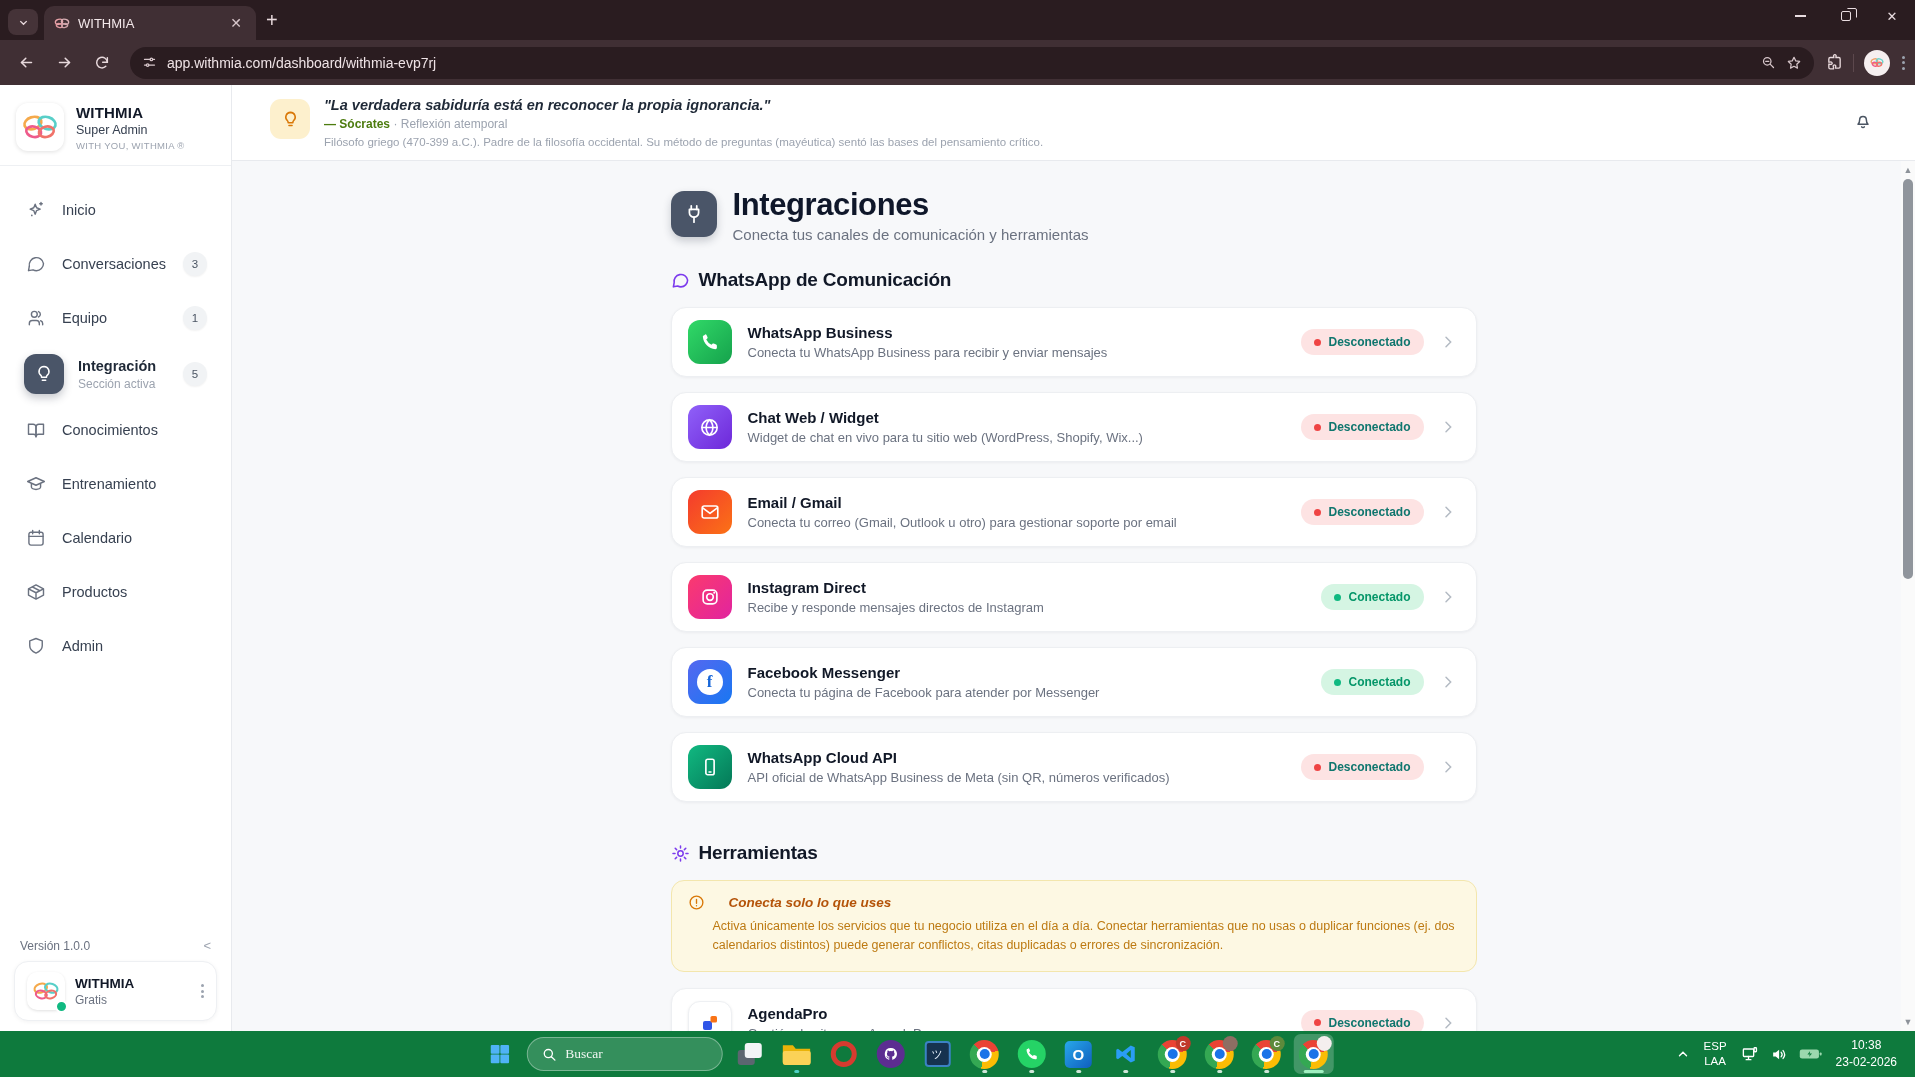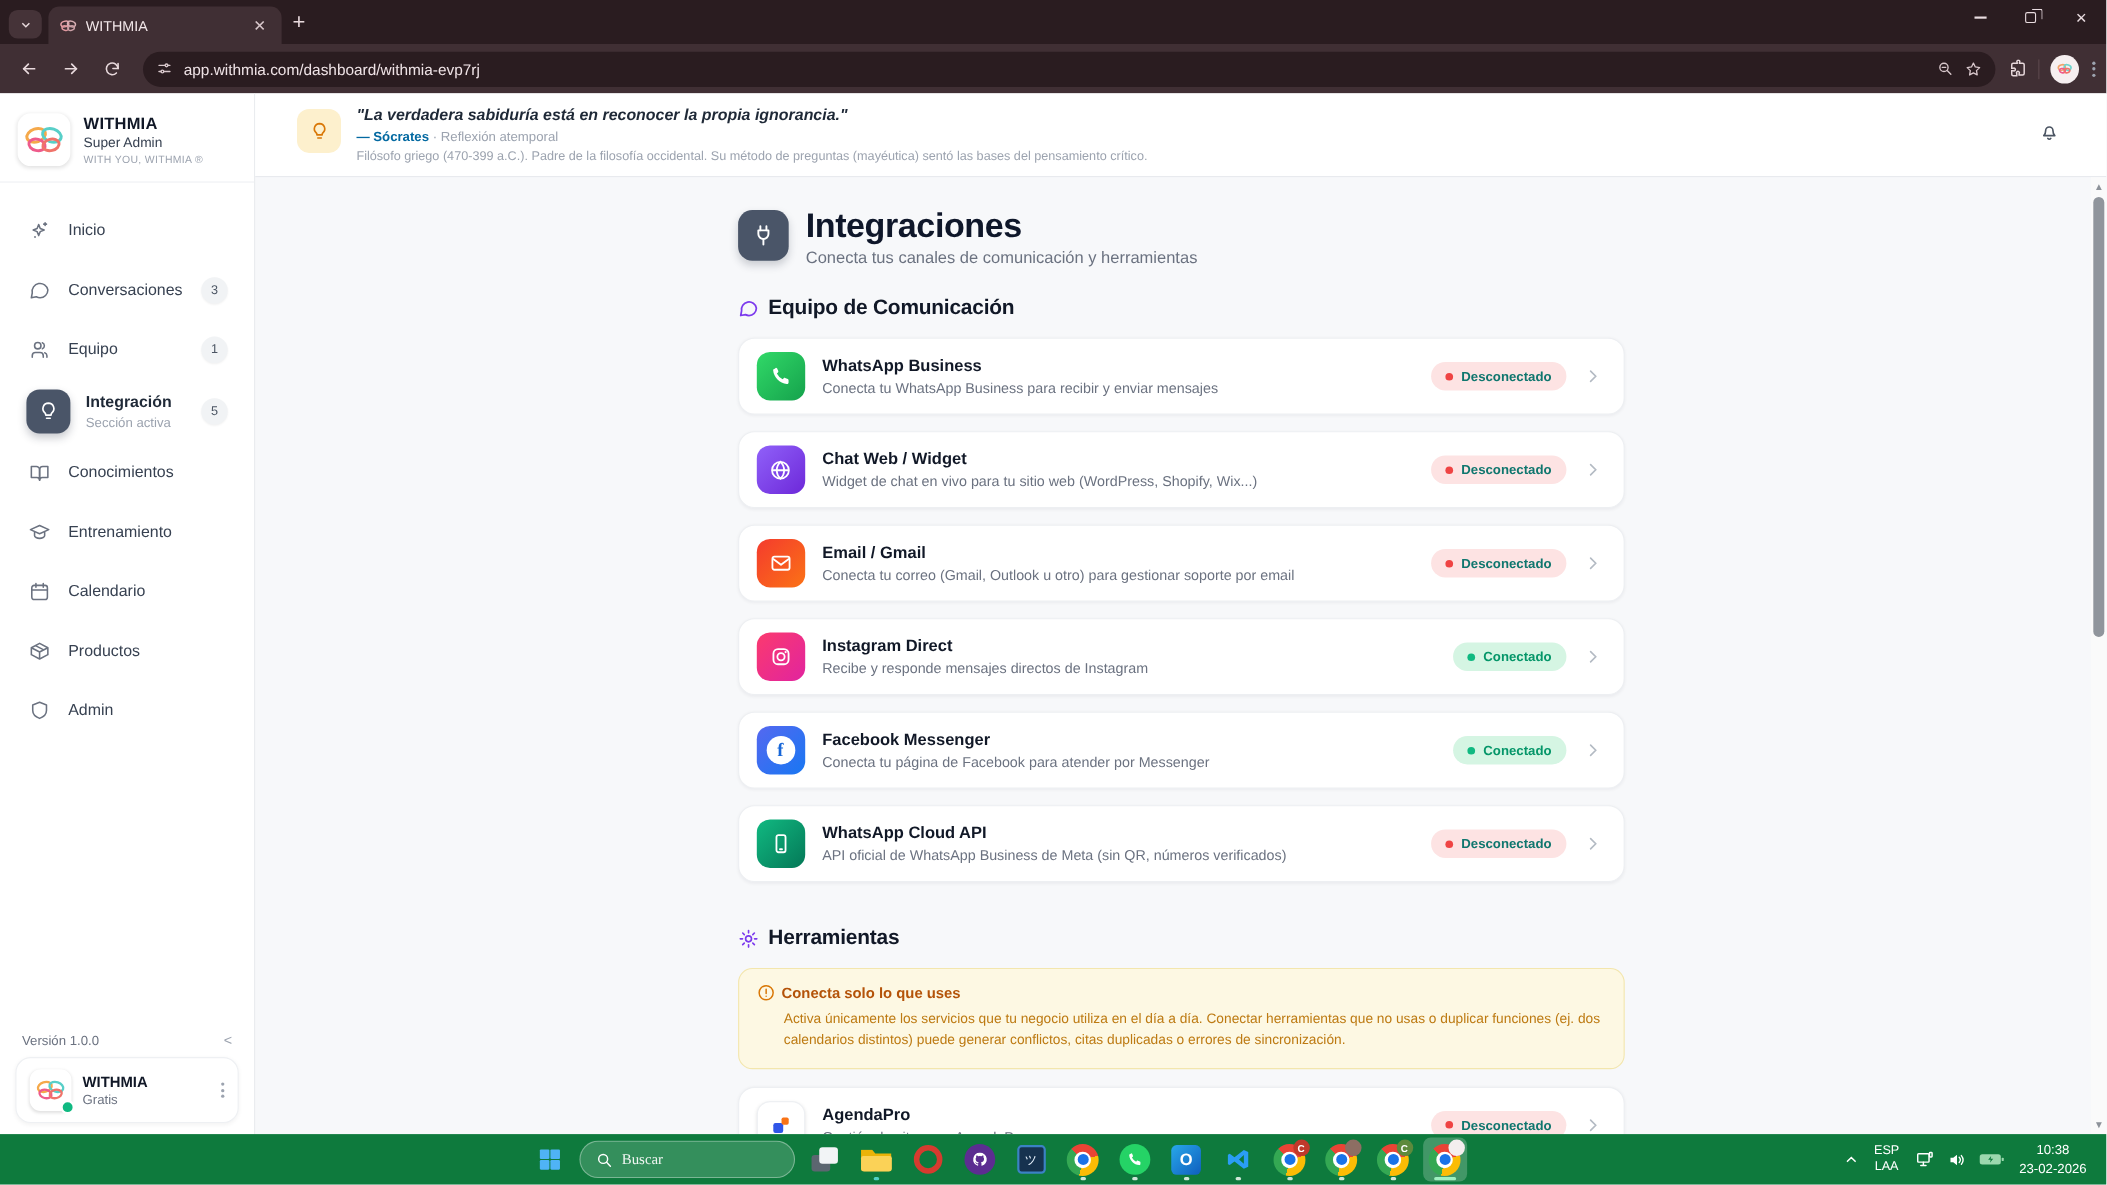--- a/index.html
+++ b/index.html
@@ -58,21 +58,21 @@
   .plan-tier { font-size:12px; color:#6b7280; margin-top:2px; }
   .kebab { margin-left:auto; color:#9ca3af; font-size:14px; letter-spacing:0; line-height:4px; display:flex; flex-direction:column; gap:2.5px; align-items:center; }
   .kebab i { width:3px; height:3px; background:#9ca3af; border-radius:50%; }
 
   
   .main { flex:1; display:flex; flex-direction:column; min-width:0; position:relative; }
   .quotebar { background:#fff; border-bottom:1px solid #e8eaee; padding:12px 28px 12px 38px; display:flex; gap:14px; align-items:flex-start; flex:0 0 auto; }
   .quote-icon { width:40px; height:40px; border-radius:11px; background:#fdf0cd; display:flex; align-items:center; justify-content:center; margin-top:2px; }
   .quote-text { font-size:14.5px; font-style:italic; font-weight:bold; color:#1f2937; }
   .quote-meta { font-size:12px; color:#9ca3af; margin-top:4px; }
-  .quote-meta b { color:#0369a1;text-align:right; }
+  .quote-meta b { color:#4d7c0f;text-align:right; }
   .quote-desc { font-size:11.5px; color:#9ca3af; margin-top:5px; }
   .bell-wrap { margin-left:auto; align-self:center; color:#4b5563; padding-right:14px; }
 
   .content { flex:1; overflow:hidden; position:relative; }
   .content-col { width:806px; margin:0 auto; padding-top:26px; }
   .page-head { display:flex; gap:16px; align-items:flex-start; margin-bottom:26px; }
   .page-head-icon { width:46px; height:46px; border-radius:13px; background:#4a5568; display:flex; align-items:center; justify-content:center; box-shadow:0 4px 8px rgba(30,41,59,.22); margin-top:4px; }
   .page-title { font-size:31px; font-weight:bold; color:#0f172a; letter-spacing:-.4px; }
   .page-sub { font-size:15px; color:#6b7280; margin-top:3px; }
   .section-head { display:flex; align-items:center; gap:9px; margin:6px 0 16px 0; }
@@ -94,21 +94,21 @@
   .ic-wa  { background:linear-gradient(135deg,#31d968,#15a24c); }
   .ic-web { background:linear-gradient(135deg,#9061f9,#6d28d9); }
   .ic-mail{ background:linear-gradient(135deg,#f43b2d,#fb7216); }
   .ic-ig  { background:linear-gradient(135deg,#fb3a6e,#e1249f); }
   .ic-fb  { background:linear-gradient(135deg,#5568f0,#1877f2); }
   .ic-wca { background:linear-gradient(135deg,#11b981,#047857); }
   .ic-ap  { background:#fff; border:1px solid #eef0f3; box-shadow:0 1px 3px rgba(0,0,0,.08); }
 
   .tools-gap { height:34px; }
   .warnbox { background:#fdf8e3; border:1px solid #f3e6ad; border-radius:13px; padding:13px 18px 15px 16px; margin-bottom:16px; }
-  .warn-title-row { display:flex; align-items:center; gap:6px; }
+  .warn-title-row { display:flex; align-items:center; gap:24px;font-style:italic; }
   .warn-title { font-size:13.5px; font-weight:bold; color:#b45309; }
   .warn-body { font-size:12.5px; color:#bd7a12; line-height:1.55; margin-top:6px; padding-left:25px; }
 
   
   .scrollbar { position:absolute; top:0; right:0; width:14px; bottom:0; background:#fafafa; }
   .sb-arrow { position:absolute; left:0; width:14px; height:14px; display:flex; align-items:center; justify-content:center; color:#8d9299; font-size:9px; }
   .sb-thumb { position:absolute; left:2px; width:10px; border-radius:6px; background:#90959c; top:18px; height:400px; }
 
   
   .taskbar { height:46px; background:#0e7a3d; display:flex; align-items:center; padding:0 10px; flex:0 0 auto; position:relative; }
@@ -420,21 +420,21 @@
             <div>
               <div class="page-title">Integraciones</div>
               <div class="page-sub">Conecta tus canales de comunicación y herramientas</div>
             </div>
           </div>
 
           <div class="section-head">
             <svg width="19" height="19" viewBox="0 0 24 24" fill="none" stroke="#7c3aed" stroke-width="2" stroke-linejoin="round">
                 <path d="M21 11.5a8.5 8.5 0 0 1-8.5 8.5c-1.5 0-2.9-.4-4.1-1L3 20l1-5.4A8.5 8.5 0 1 1 21 11.5z"></path>
               </svg>
-            <span class="section-title">Equipo de Comunicación</span>
+            <span class="section-title">WhatsApp de Comunicación</span>
           </div>
 
           <div class="cards">
 
             <div class="card">
               <div class="card-icon ic-wa">
                 <svg width="22" height="22" viewBox="0 0 24 24" fill="#fff">
                     <path d="M7 3.5c.5 0 1 .3 1.2.8l1.1 2.6c.2.5.1 1-.3 1.4l-1.1 1.1a12.3 12.3 0 0 0 5.7 5.7l1.1-1.1c.4-.4.9-.5 1.4-.3l2.6 1.1c.5.2.8.7.8 1.2v2.2c0 .9-.8 1.7-1.7 1.6C10.6 19.1 4.9 13.4 4.2 6.2c-.1-.9.7-1.7 1.6-1.7z"></path>
                   </svg>
               </div>

